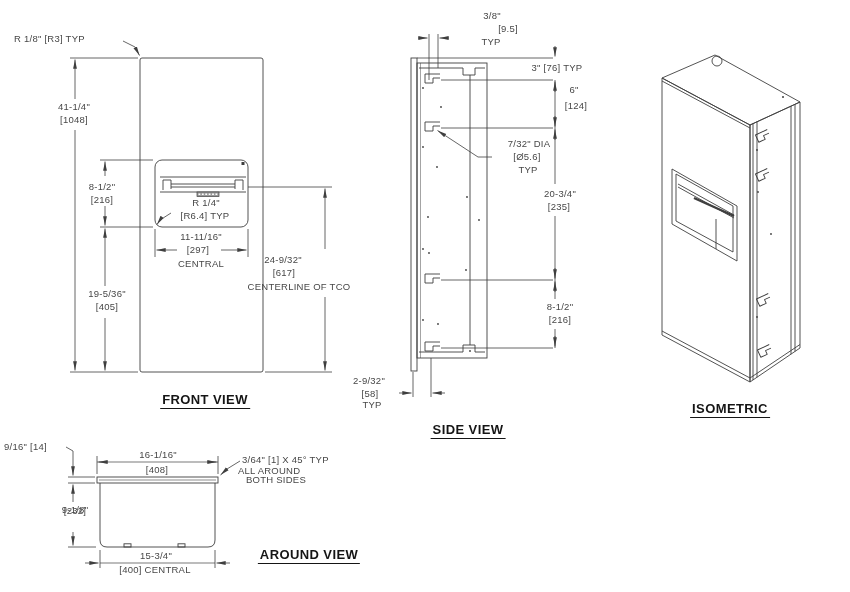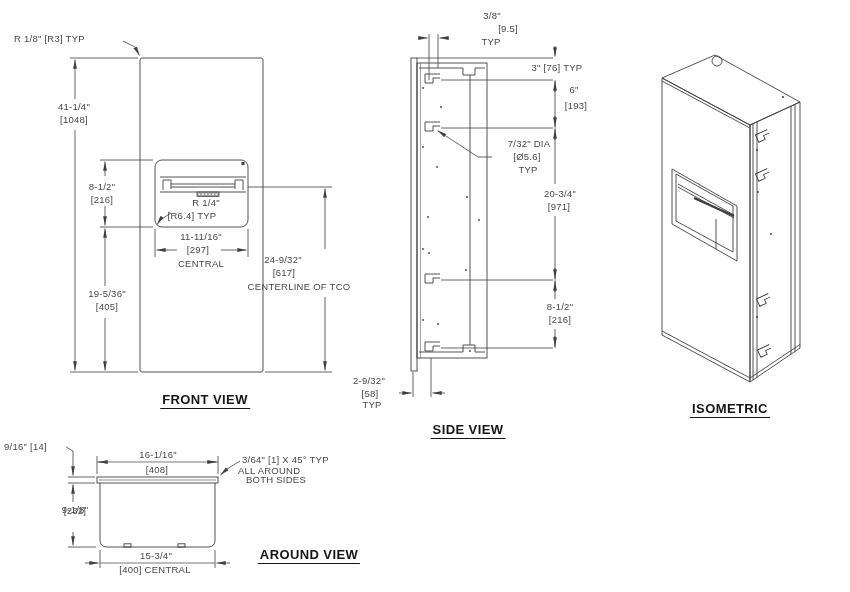--- a/index.html
+++ b/index.html
@@ -196,42 +196,42 @@
       </g>
     </g>
   </svg>
 
   <div class="tl" style="left:14px;  top:33px">R 1/8" [R3] TYP</div>
   <div class="t" style="left:74px;  top:101px">41-1/4"</div>
   <div class="t" style="left:74px;  top:114px">[1048]</div>
   <div class="t" style="left:102px; top:181px">8-1/2"</div>
   <div class="t" style="left:102px; top:194px">[216]</div>
   <div class="t" style="left:206px; top:197px">R 1/4"</div>
-  <div class="t" style="left:192px; top:210px">[R6.4] TYP</div>
+  <div class="t" style="left:205px; top:210px">[R6.4] TYP</div>
   <div class="t" style="left:201px; top:231px">11-11/16"</div>
   <div class="t" style="left:198px; top:244px">[297]</div>
   <div class="t" style="left:201px; top:258px">CENTRAL</div>
   <div class="t" style="left:107px; top:288px">19-5/36"</div>
   <div class="t" style="left:107px; top:301px">[405]</div>
   <div class="t" style="left:283px; top:254px">24-9/32"</div>
   <div class="t" style="left:284px; top:267px">[617]</div>
   <div class="t" style="left:299px; top:281px">CENTERLINE OF TCO</div>
   <div class="vl" style="left:205px; top:392px">FRONT VIEW</div>
 
   <div class="t" style="left:492px; top:10px">3/8"</div>
   <div class="t" style="left:508px; top:23px">[9.5]</div>
   <div class="t" style="left:491px; top:36px">TYP</div>
   <div class="t" style="left:557px; top:62px">3" [76] TYP</div>
   <div class="t" style="left:574px; top:84px">6"</div>
-  <div class="t" style="left:576px; top:100px">[193]</div>
+  <div class="t" style="left:576px; top:100px">[124]</div>
   <div class="t" style="left:529px; top:138px">7/32" DIA</div>
   <div class="t" style="left:527px; top:151px">[Ø5.6]</div>
   <div class="t" style="left:528px; top:164px">TYP</div>
   <div class="t" style="left:560px; top:188px">20-3/4"</div>
-  <div class="t" style="left:559px; top:201px">[971]</div>
+  <div class="t" style="left:559px; top:201px">[235]</div>
   <div class="t" style="left:560px; top:301px">8-1/2"</div>
   <div class="t" style="left:560px; top:314px">[216]</div>
   <div class="t" style="left:369px; top:375px">2-9/32"</div>
   <div class="t" style="left:370px; top:388px">[58]</div>
   <div class="t" style="left:372px; top:399px">TYP</div>
   <div class="vl" style="left:468px; top:422px">SIDE VIEW</div>
 
   <div class="tl" style="left:4px;   top:441px">9/16" [14]</div>
   <div class="t" style="left:158px; top:449px">16-1/16"</div>
   <div class="t" style="left:157px; top:464px">[408]</div>

